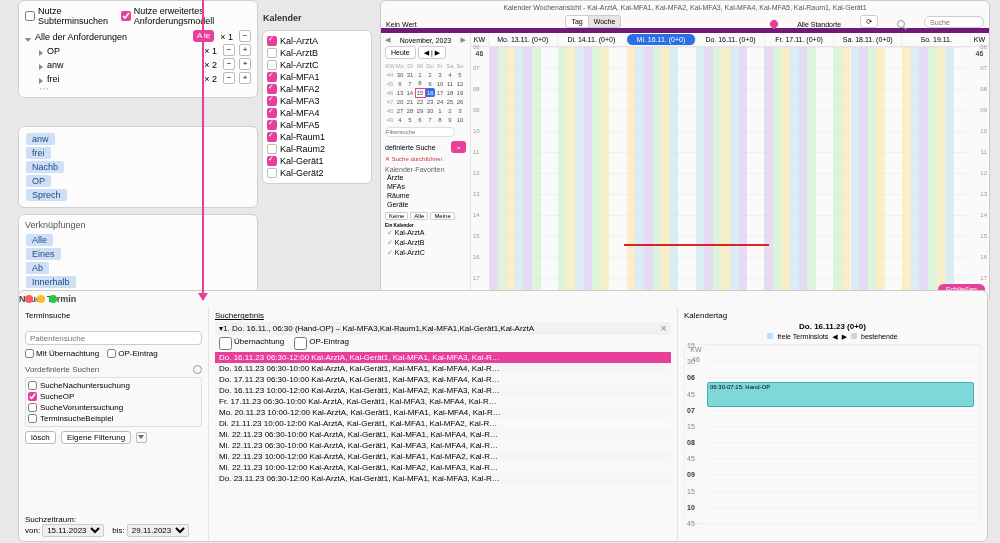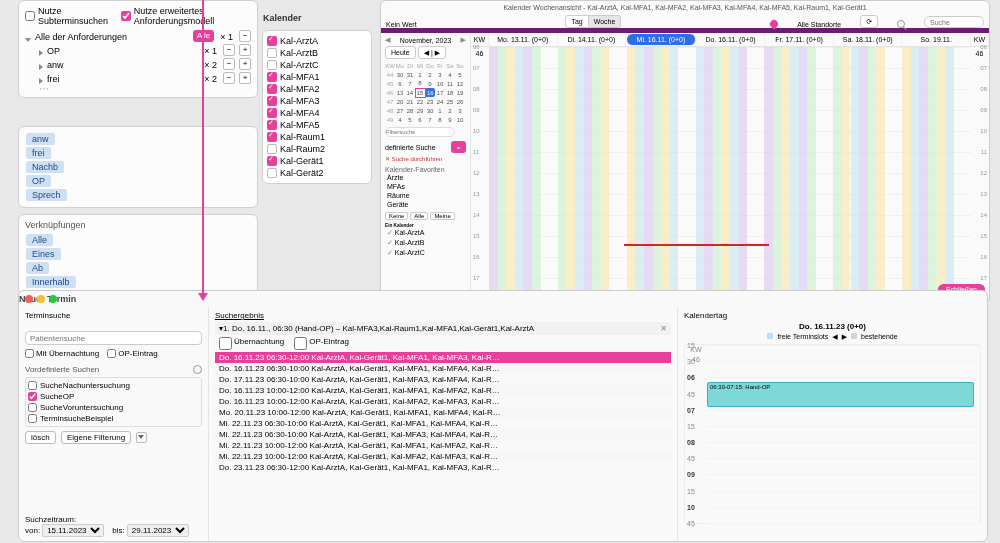--- a/index.html
+++ b/index.html
@@ -559,23 +559,24 @@
           </label>
         <label>
             <input type="checkbox" style="">
             <span>OP-Eintrag</span>
           </label>
       </div>
       <div class="rows" id="rows">
           <div class="r sel">Do.  16.11.23   06:30-12:00 Kal-ArztA, Kal-Gerät1, Kal-MFA1, Kal-MFA3, Kal-R…</div>
           <div class="r ">Do.  16.11.23   06:30-10:00 Kal-ArztA, Kal-Gerät1, Kal-MFA1, Kal-MFA4, Kal-R…</div>
           <div class="r ">Do.  17.11.23   06:30-10:00 Kal-ArztA, Kal-Gerät1, Kal-MFA3, Kal-MFA4, Kal-R…</div>
-          <div class="r ">Do.  16.11.23   10:00-12:00 Kal-ArztA, Kal-Gerät1, Kal-MFA1, Kal-MFA2, Kal-R…</div>
           <div class="r ">Do.  16.11.23   10:00-12:00 Kal-ArztA, Kal-Gerät1, Kal-MFA2, Kal-MFA3, Kal-R…</div>
+          <div class="r ">Fr.  17.11.23   06:30-10:00 Kal-ArztA, Kal-Gerät1, Kal-MFA3, Kal-MFA4, Kal-R…</div>
           <div class="r ">Mo.  20.11.23   10:00-12:00 Kal-ArztA, Kal-Gerät1, Kal-MFA1, Kal-MFA4, Kal-R…</div>
+          <div class="r ">Di.  21.11.23   10:00-12:00 Kal-ArztA, Kal-Gerät1, Kal-MFA1, Kal-MFA2, Kal-R…</div>
           <div class="r ">Mi.  22.11.23   06:30-10:00 Kal-ArztA, Kal-Gerät1, Kal-MFA1, Kal-MFA4, Kal-R…</div>
           <div class="r ">Mi.  22.11.23   06:30-10:00 Kal-ArztA, Kal-Gerät1, Kal-MFA3, Kal-MFA4, Kal-R…</div>
           <div class="r ">Mi.  22.11.23   10:00-12:00 Kal-ArztA, Kal-Gerät1, Kal-MFA1, Kal-MFA2, Kal-R…</div>
           <div class="r ">Mi.  22.11.23   10:00-12:00 Kal-ArztA, Kal-Gerät1, Kal-MFA2, Kal-MFA3, Kal-R…</div>
           <div class="r ">Do.  23.11.23   06:30-12:00 Kal-ArztA, Kal-Gerät1, Kal-MFA1, Kal-MFA3, Kal-R…</div>
         </div>
     </div>
     <div class="col-r">
       <h6>Kalendertag</h6>
       <div class="day-title">Do. 16.11.23 (0+0)</div>

